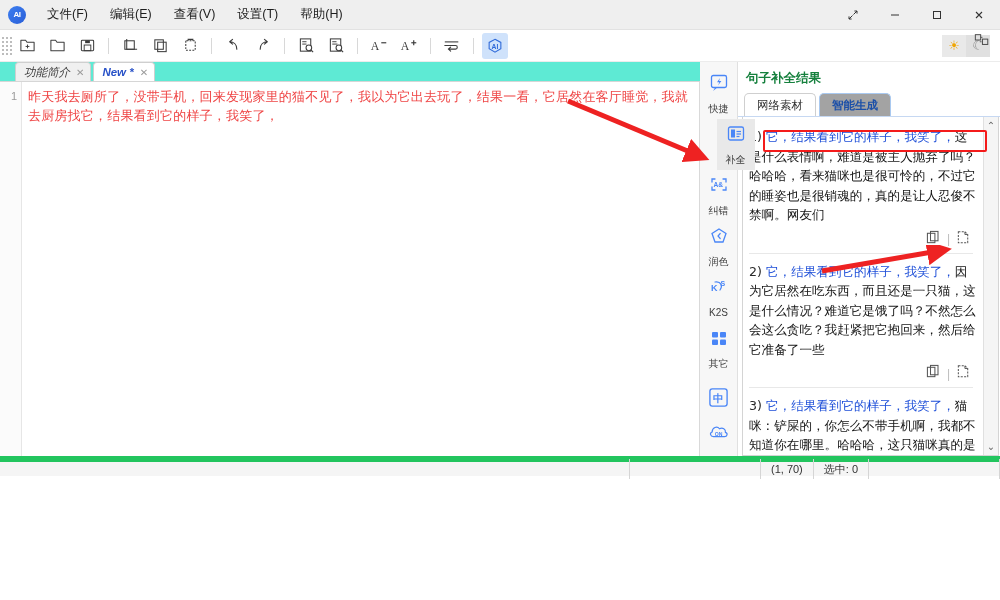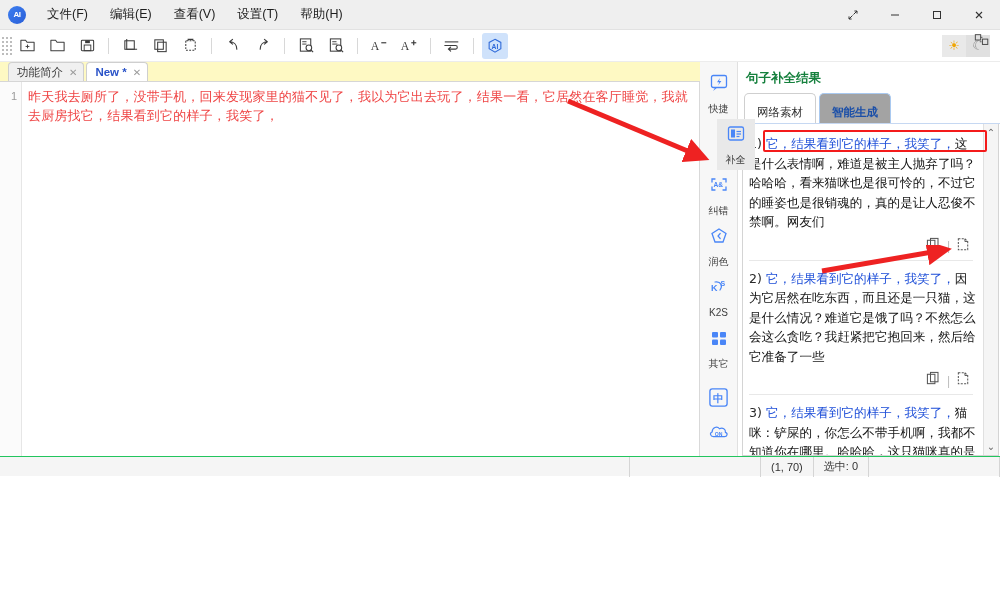--- a/index.html
+++ b/index.html
@@ -82,23 +82,24 @@
     color: #4a4a4a;
   }
 
   
   .body-split { flex: 1; display: flex; min-height: 0; }
 
   
   .editor-col { flex: 1; display: flex; flex-direction: column; min-width: 0; }
   .tabstrip {
     height: 20px; flex: 0 0 20px;
-    background: #fef9c3;
-    display: flex; align-items: flex-end; padding-left: 8px;
+    background: #5eead4;
+    display: flex; align-items: flex-end; padding-left: 15px;
     border-bottom: 1px solid #d6d6d6;
+    font-style: italic;
   }
   .dtab {
     height: 19px; display: flex; align-items: center; gap: 6px;
     padding: 0 6px 0 8px; font-size: 11.5px; color: #3a3a3a;
     border: 1px solid #cfcfcf; border-bottom: none;
     border-radius: 4px 4px 0 0; background: #f0f0f0; margin-right: 2px;
   }
   .dtab.active { background: #ffffff; color: #1a1a1a; }
   .dtab.active .dtab-label { color: #2a53c8; font-weight: bold; }
   .dtab .x { color: #9a9a9a; font-size: 10px; }
@@ -149,21 +150,21 @@
   }
   .panel-title {
     font-size: 12.5px; font-weight: bold; color: #15803d;
     padding: 8px 0 6px 8px;
   }
   .panel-tabs {
     display: flex; align-items: flex-end; padding-left: 6px;
     border-bottom: 1px solid #c6d8f2;
   }
   .ptab {
-    font-size: 11.5px; padding: 11px 12px 3px; color: #333;
+    font-size: 11.5px; padding: 4px 12px 3px; color: #333;
     border: 1px solid #cfcfcf; border-bottom: none;
     border-radius: 5px 5px 0 0; background: #ffffff; margin-right: 3px;
   }
   .ptab.active {
     background: #a3a3a3; color: #1b4fa8; font-weight: bold;
     border-color: #a9c9f0;
   }
   .panel-scroll {
     flex: 1; display: flex; min-height: 0;
     border: 1px solid #d4d4d4; border-top: none; margin: 0 1px 0 4px;
@@ -196,21 +197,21 @@
   .hl-box {
     position: absolute; border: 2px solid #f41b1b; border-radius: 2px;
     pointer-events: none;
   }
   
   .arrow-svg { position: absolute; pointer-events: none; }
 
   
   .statusbar {
     height: 20px; flex: 0 0 20px; background: #f5f5f5;
-    border-top: 1px solid #22c55e;
+    border-top: 6px solid #22c55e;
     display: flex; align-items: center; font-size: 11px; color: #333;
   }
   .sb-seg { padding: 0 10px; height: 20px; display: flex;
             align-items: center; border-right: 1px solid #d5d5d5; }
   .sb-flex { flex: 1; border-right: 1px solid #d5d5d5; height: 20px; }
   .sb-first { width: 630px; border-right: 1px solid #d5d5d5; height: 20px; }
 </style>
 </head>
 <body>
 

